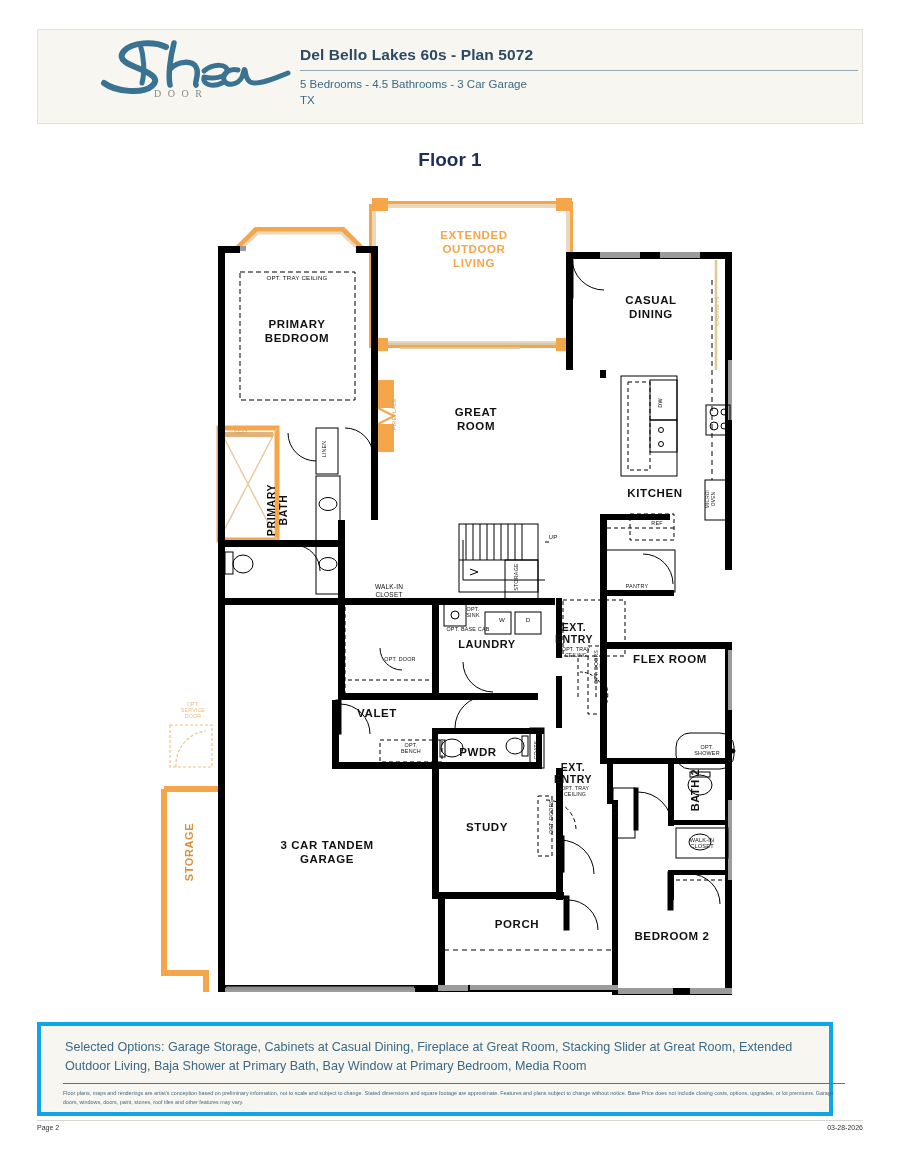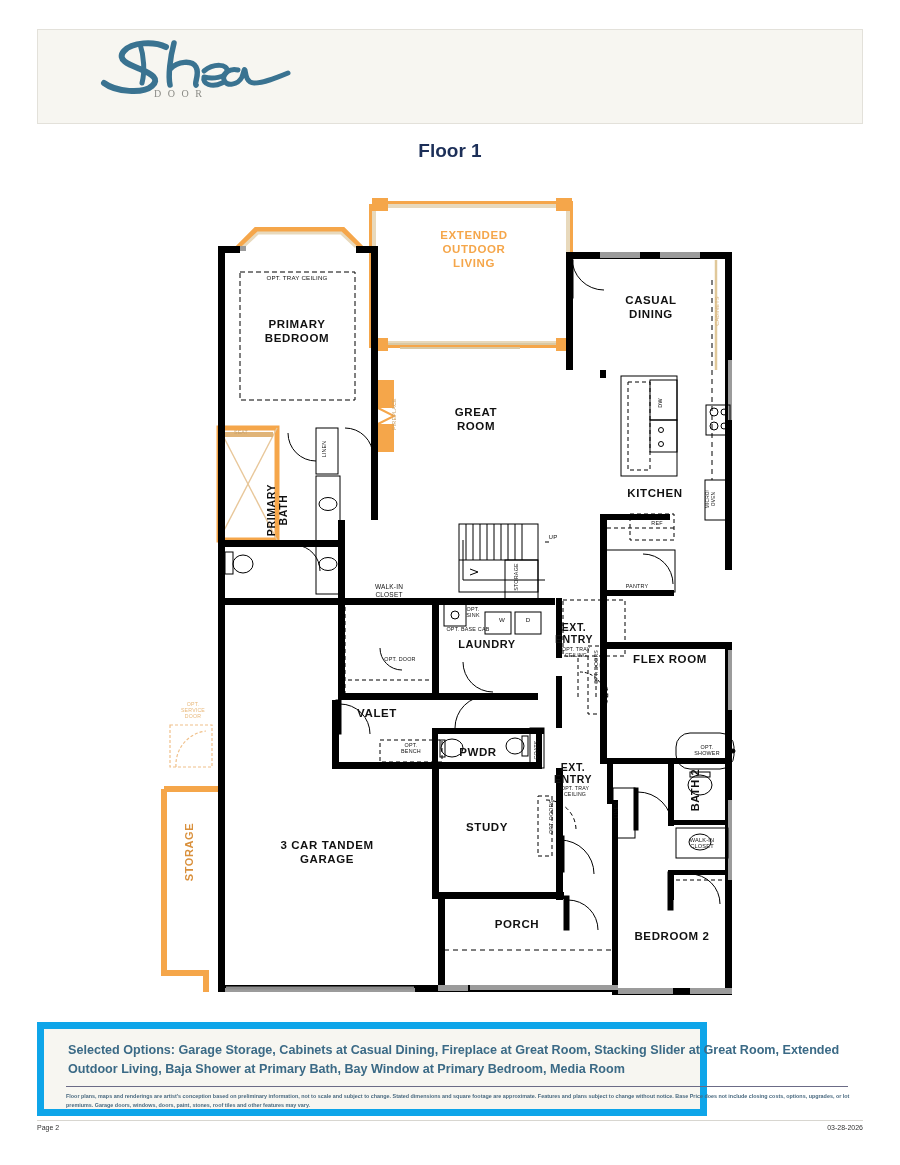--- a/index.html
+++ b/index.html
@@ -16,30 +16,30 @@
   #logo-homes{position:absolute;left:66px;top:50px;font-size:10px;letter-spacing:6.5px;
               color:#8b8b86;font-family:"Liberation Serif",serif;}
   #hdr-text{position:absolute;left:262px;top:16px;width:560px;}
   #plan-title{font-size:15.5px;font-weight:bold;color:#2d4a63;letter-spacing:0.1px;
               padding-bottom:6px;}
   #hdr-rule{height:1px;background:#9aa8b5;width:558px;margin-bottom:5px;}
   #plan-sub{font-size:11.5px;color:#3b6a86;line-height:16px;}
   #plan-state{font-size:11.5px;color:#3b6a86;line-height:16px;}
 
   
-  #floor-title{position:absolute;left:0;top:140px;width:900px;text-align:center;
+  #floor-title{position:absolute;left:0;top:149px;width:900px;text-align:center;
                font-size:19px;font-weight:bold;color:#1c2f58;}
 
   
   #plan{position:absolute;left:0;top:180px;width:900px;height:835px;}
   #plan svg{display:block;}
 
   
-  #footer-box{position:absolute;left:37px;top:1022px;width:670px;height:94px;
-              background:#f7f6f1;border:7px solid #0ea5e9;box-sizing:border-box;font-weight:bold;}
+  #footer-box{position:absolute;left:37px;top:1022px;width:796px;height:94px;
+              background:#f7f6f1;border:4px solid #0ea5e9;box-sizing:border-box;}
   #sel-options{position:absolute;left:24px;top:12px;width:776px;font-size:12.6px;
                color:#3b6a86;line-height:19px;}
   #opt-rule{position:absolute;left:22px;top:57px;width:782px;height:1px;background:#6b6b86;}
   #disclaimer{position:absolute;left:22px;top:63px;width:784px;font-size:5.4px;
               color:#4a6a80;line-height:8.6px;}
 
   
   #page-num{position:absolute;left:37px;top:1124px;font-size:7px;color:#333;}
   #page-date{position:absolute;right:37px;top:1124px;font-size:7px;color:#333;}
   #foot-rule{position:absolute;left:37px;top:1120px;width:826px;height:1px;background:#d8d6d0;}
@@ -58,20 +58,26 @@
           <path d="M52 6 C56 18, 57 34, 54 45" stroke-width="5"></path>
           <path d="M86 5 C82 20, 80 38, 82 47" stroke-width="5.5"></path>
           <path d="M82 31 C90 23, 104 22, 108 29 C112 36, 106 45, 108 47" stroke-width="5.5"></path>
           <path d="M116 33 C126 25, 140 26, 139 33 C138 40, 124 41, 116 39 C114 46, 124 50, 134 45" stroke-width="5"></path>
           <path d="M150 32 C142 30, 134 35, 136 42 C138 49, 150 47, 154 39 C156 34, 156 30, 157 32 C158 38, 159 45, 166 45 C176 45, 188 40, 200 35" stroke-width="5"></path>
         </g>
       </svg>
       <div id="logo-homes">DOOR</div>
     </div>
 
+    <div id="hdr-text">
+      <div id="plan-title">Del Bello Lakes 60s - Plan 5072</div>
+      <div id="hdr-rule"></div>
+      <div id="plan-sub">5 Bedrooms - 4.5 Bathrooms - 3 Car Garage</div>
+      <div id="plan-state">TX</div>
+    </div>
   </div>
 
   <div id="floor-title">Floor 1</div>
 
   <div id="plan">
   <svg width="900" height="835" viewBox="0 0 900 835">
 
     <g fill="none" stroke="#f5a64a" stroke-width="6">
 
       <path d="M372 24 L570 24 L570 165"></path>

